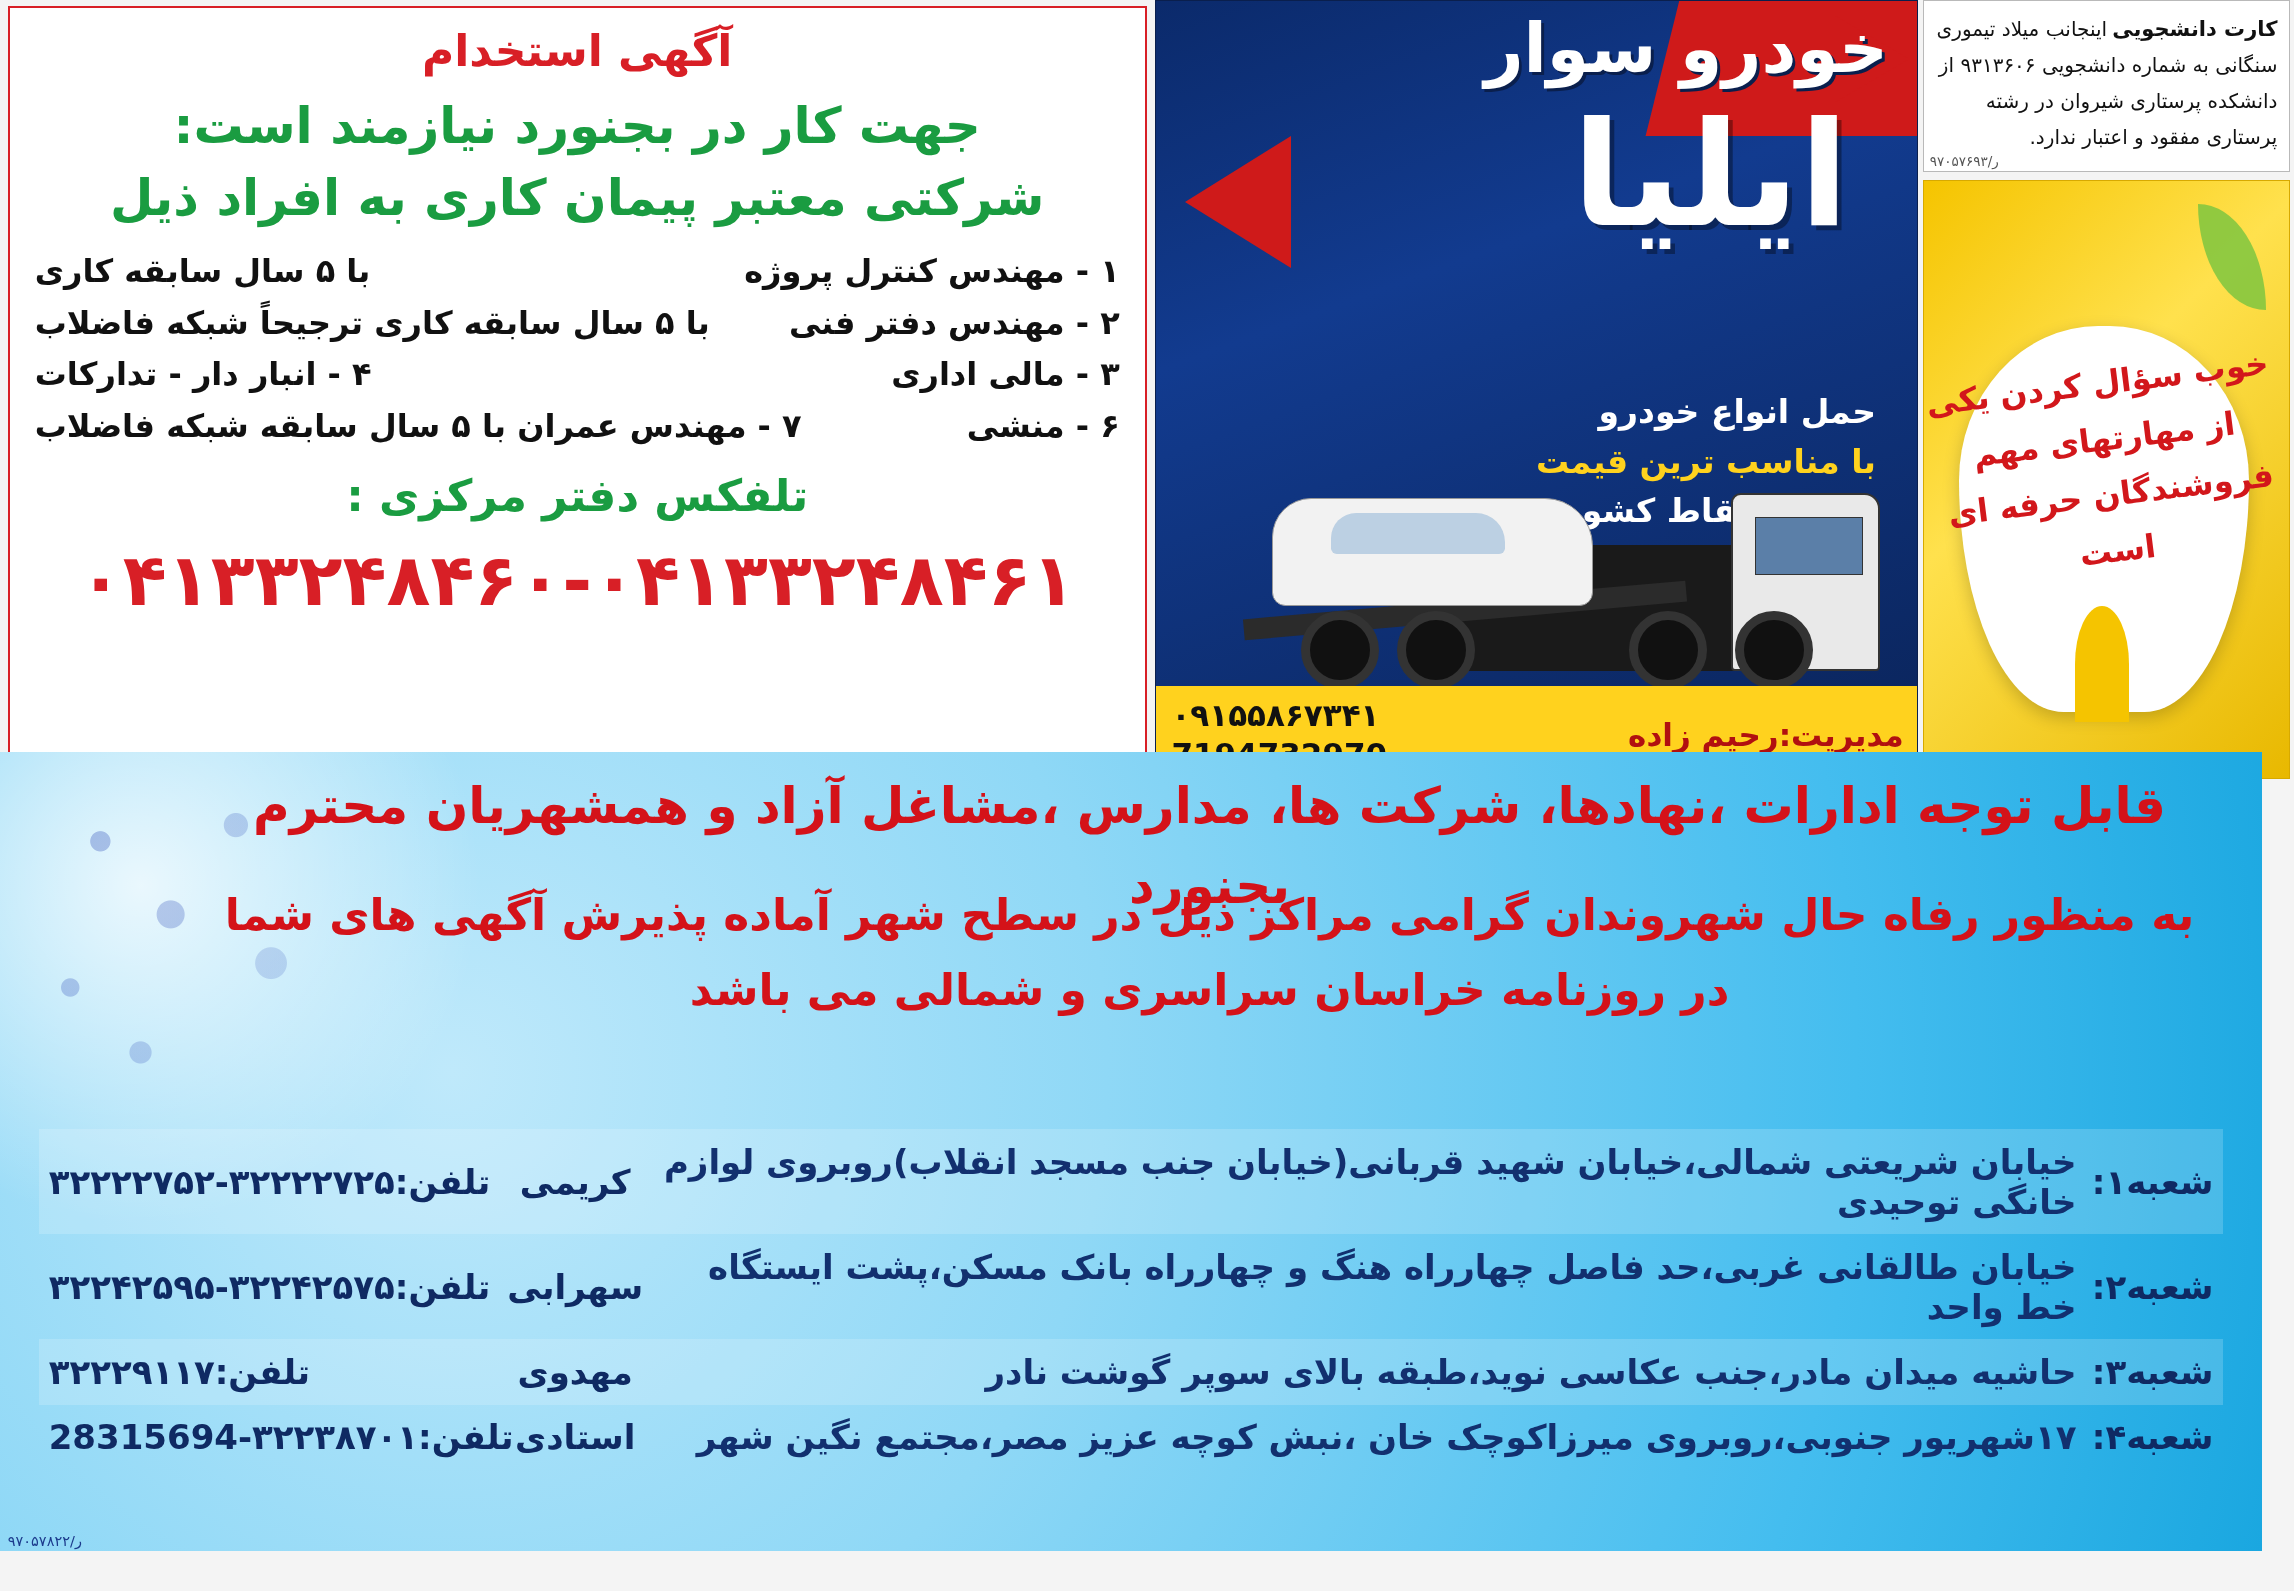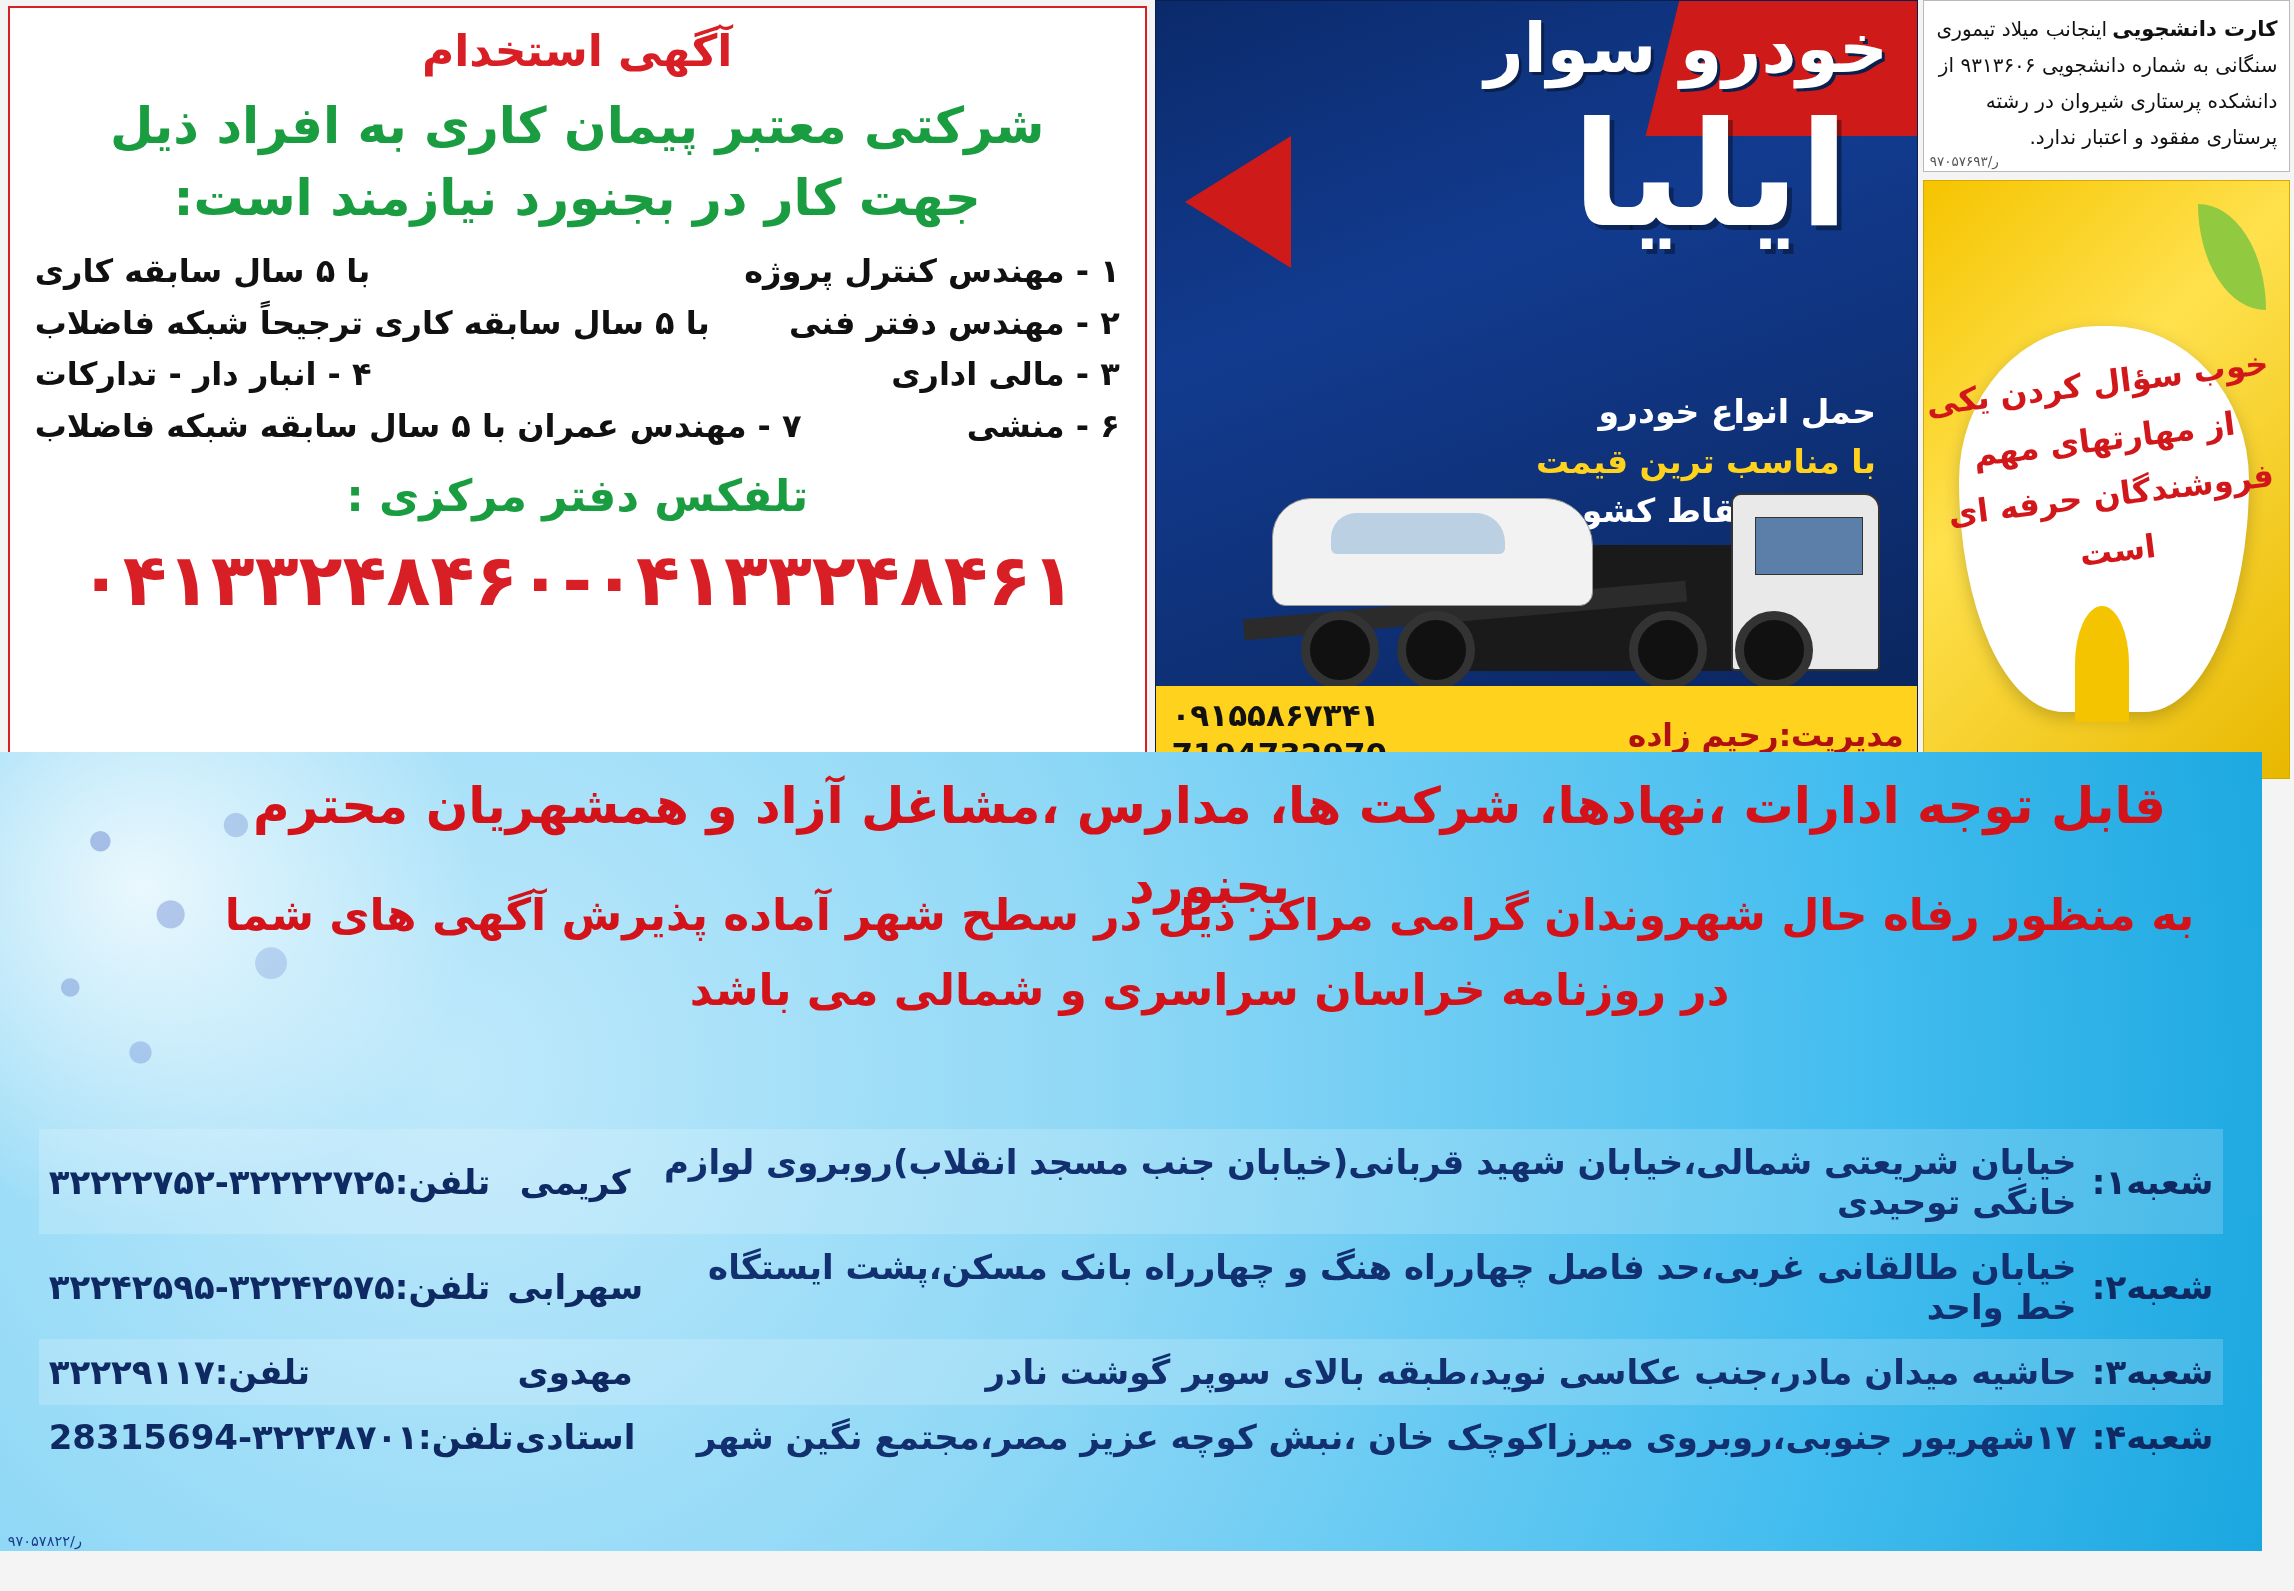--- a/index.html
+++ b/index.html
@@ -176,22 +176,22 @@
 </head>
 <body>
 
 <div class="page">
 
   <div class="top-row">
 
     <div class="ad-job">
       <div class="job-title">آگهی استخدام</div>
       <div class="job-sub">
+        <div>جهت کار در بجنورد نیازمند است:</div>
         <div>شرکتی معتبر پیمان کاری به افراد ذیل</div>
-        <div>جهت کار در بجنورد نیازمند است:</div>
       </div>
       <div class="job-list">
         <div class="job-line">
           <span class="r">۱ - مهندس کنترل پروژه</span>
           <span class="l">با ۵ سال سابقه کاری</span>
         </div>
         <div class="job-line">
           <span class="r">۲ - مهندس دفتر فنی</span>
           <span class="l">با ۵ سال سابقه کاری ترجیحاً شبکه فاضلاب</span>
         </div>

